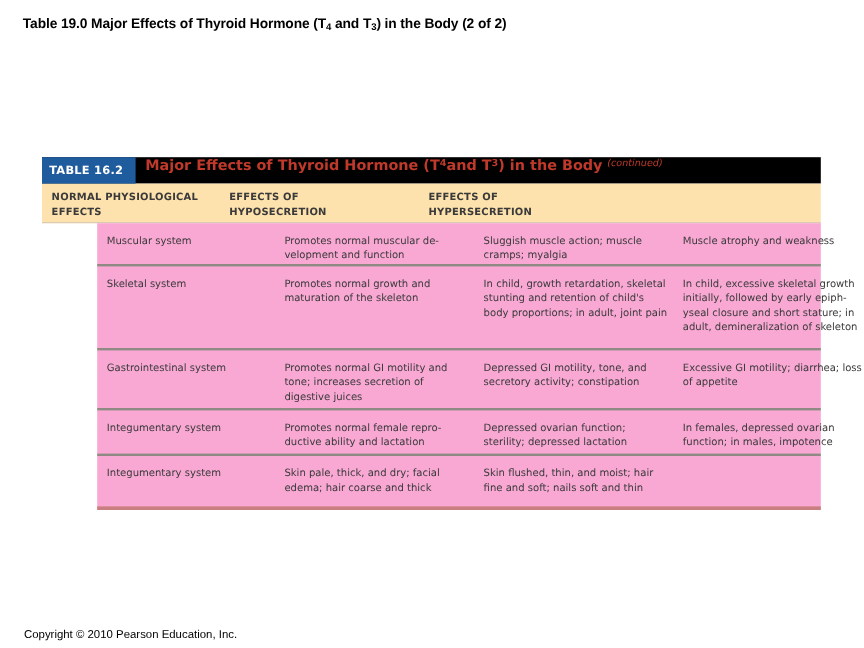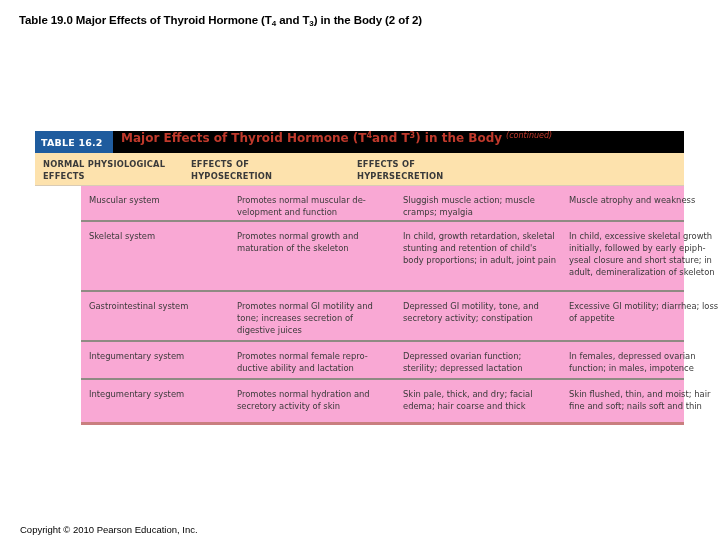--- a/index.html
+++ b/index.html
@@ -98,20 +98,19 @@
       <div>Excessive GI motility; diarrhea; loss of appetite</div>
     </div>
     <div class="row" style="height:36px">
       <div>Integumentary system</div>
       <div>Promotes normal female repro-ductive ability and lactation</div>
       <div>Depressed ovarian function; sterility; depressed lactation</div>
       <div>In females, depressed ovarian function; in males, impotence</div>
     </div>
     <div class="row last" style="height:42px">
       <div>Integumentary system</div>
-      <div>Promotes normal hydration and secretory activity of skin</div>
       <div>Skin pale, thick, and dry; facial edema; hair coarse and thick</div>
       <div>Skin flushed, thin, and moist; hair fine and soft; nails soft and thin</div>
     </div>
   </div>
 </div>
 
 <div class="footer">Copyright © 2010 Pearson Education, Inc.</div>
 
 </body></html>

